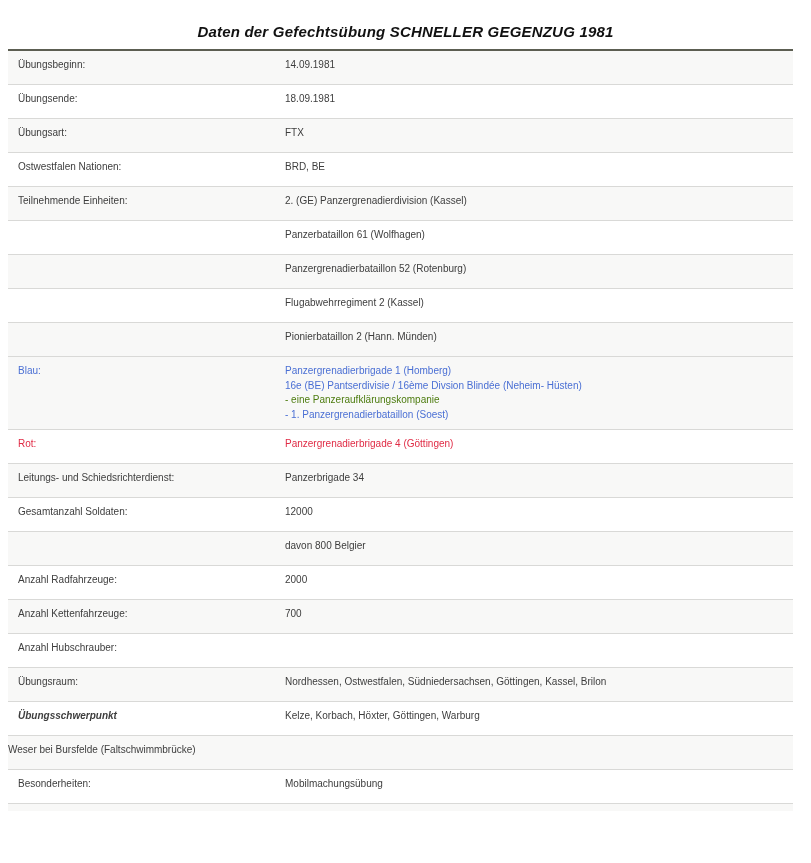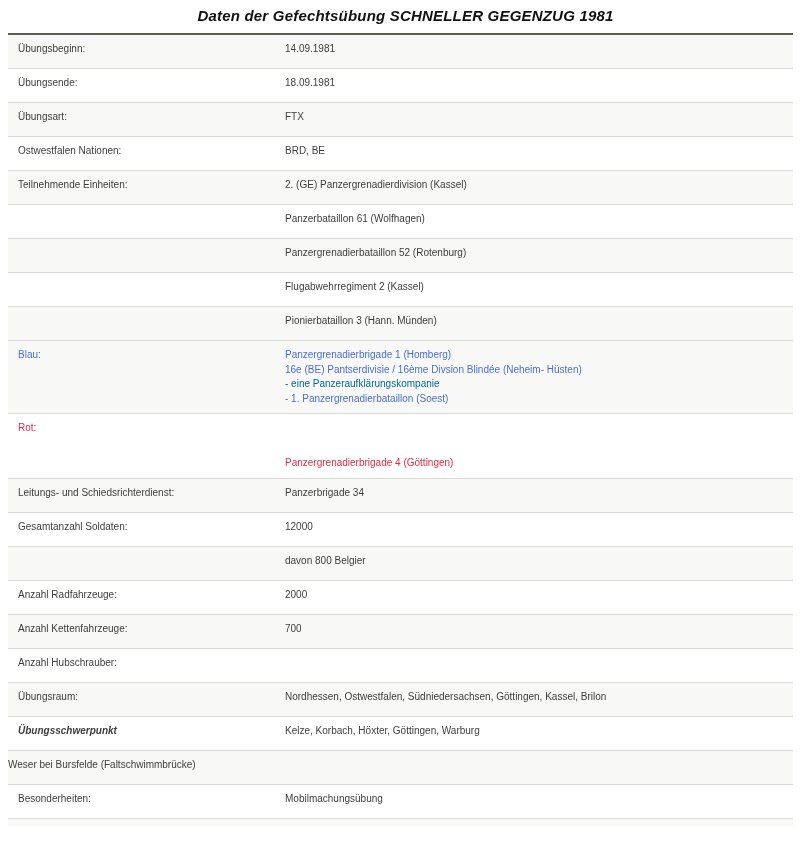--- a/index.html
+++ b/index.html
@@ -14,21 +14,21 @@
     width: 811px;
     height: 863px;
     position: relative;
   }
   .page-title {
     text-align: center;
     font-size: 15px;
     font-weight: bold;
     font-style: italic;
     color: var(--title-text, #111);
-    padding-top: 7px;
+    padding-top: 23px;
     padding-bottom: 9px;
     letter-spacing: 0.2px;
   }
   .data-table {
     margin-left: 8px;
     width: 785px;
     border-top: 2px solid var(--table-top-border, #5c5e52);
   }
   .row {
     display: flex;
@@ -115,36 +115,36 @@
   </div>
       <div class="row">
     <div class="row-label"></div>
     <div class="row-value">
           <div>Flugabwehrregiment 2 (Kassel)</div>
         </div>
   </div>
       <div class="row alt">
     <div class="row-label"></div>
     <div class="row-value">
-          <div>Pionierbataillon 3 (Hann. Münden)</div>
+          <div>Pionierbataillon 2 (Hann. Münden)</div>
         </div>
   </div>
       <div class="row alt">
     <div class="row-label" style="color: rgb(74, 111, 212);">Blau:</div>
     <div class="row-value">
           <div style="color: rgb(74, 111, 212);">Panzergrenadierbrigade 1 (Homberg)</div>
           <div style="color: rgb(74, 111, 212);">16e (BE) Pantserdivisie / 16ème Divsion Blindée (Neheim- Hüsten)</div>
-          <div style="color: #0369a1;">- eine Panzeraufklärungskompanie</div>
+          <div style="color: #4d7c0f;">- eine Panzeraufklärungskompanie</div>
           <div style="color: rgb(74, 111, 212);">- 1. Panzergrenadierbataillon (Soest)</div>
         </div>
   </div>
       <div class="row">
     <div class="row-label" style="color: rgb(224, 43, 69);">Rot:</div>
     <div class="row-value">
-          <div style="color: rgb(224, 43, 69); margin-top: 35px;">Panzergrenadierbrigade 4 (Göttingen)</div>
+          <div style="color: rgb(224, 43, 69);">Panzergrenadierbrigade 4 (Göttingen)</div>
         </div>
   </div>
       <div class="row alt">
     <div class="row-label">Leitungs- und Schiedsrichterdienst:</div>
     <div class="row-value">
           <div>Panzerbrigade 34</div>
         </div>
   </div>
       <div class="row">
     <div class="row-label">Gesamtanzahl Soldaten:</div>

